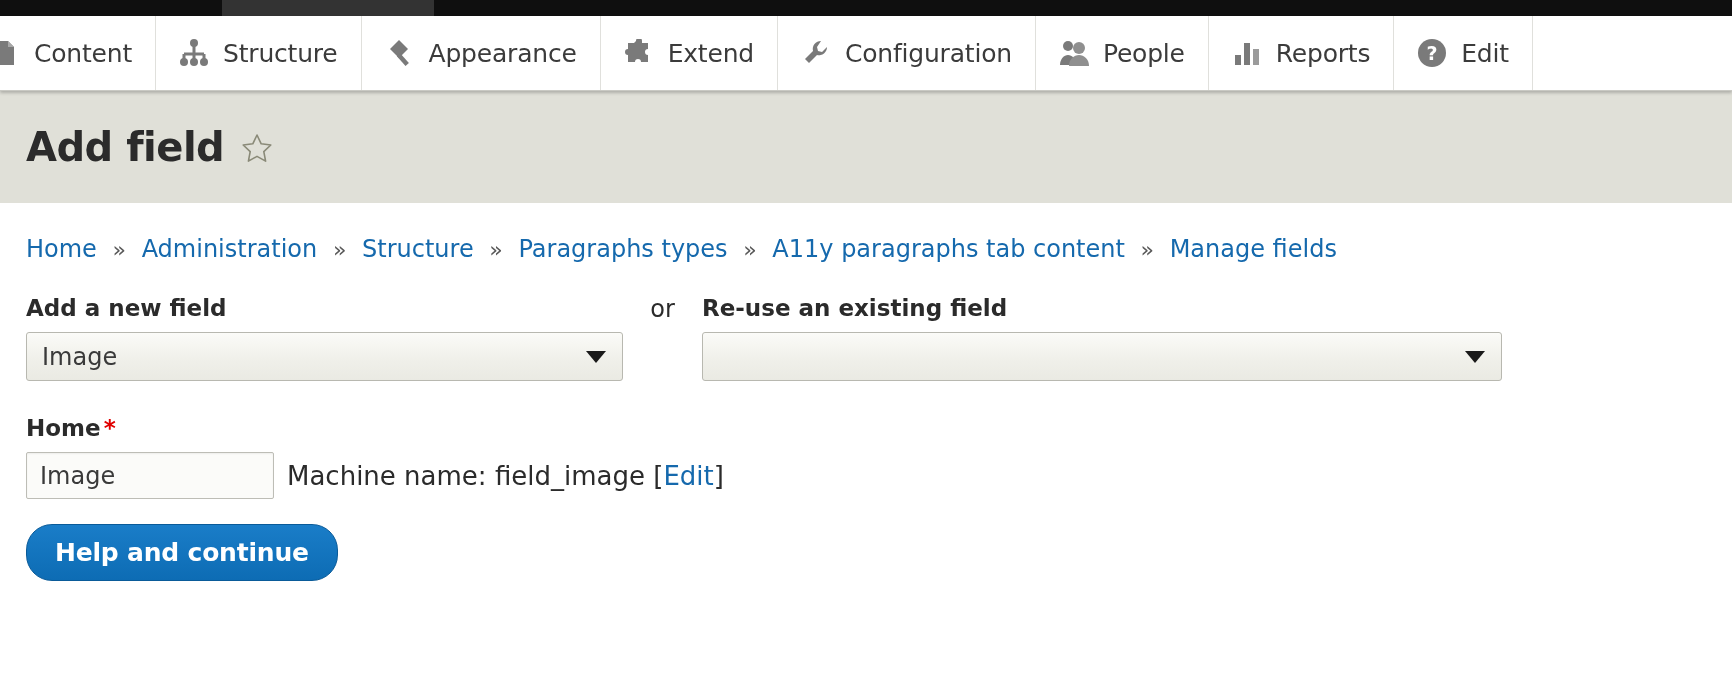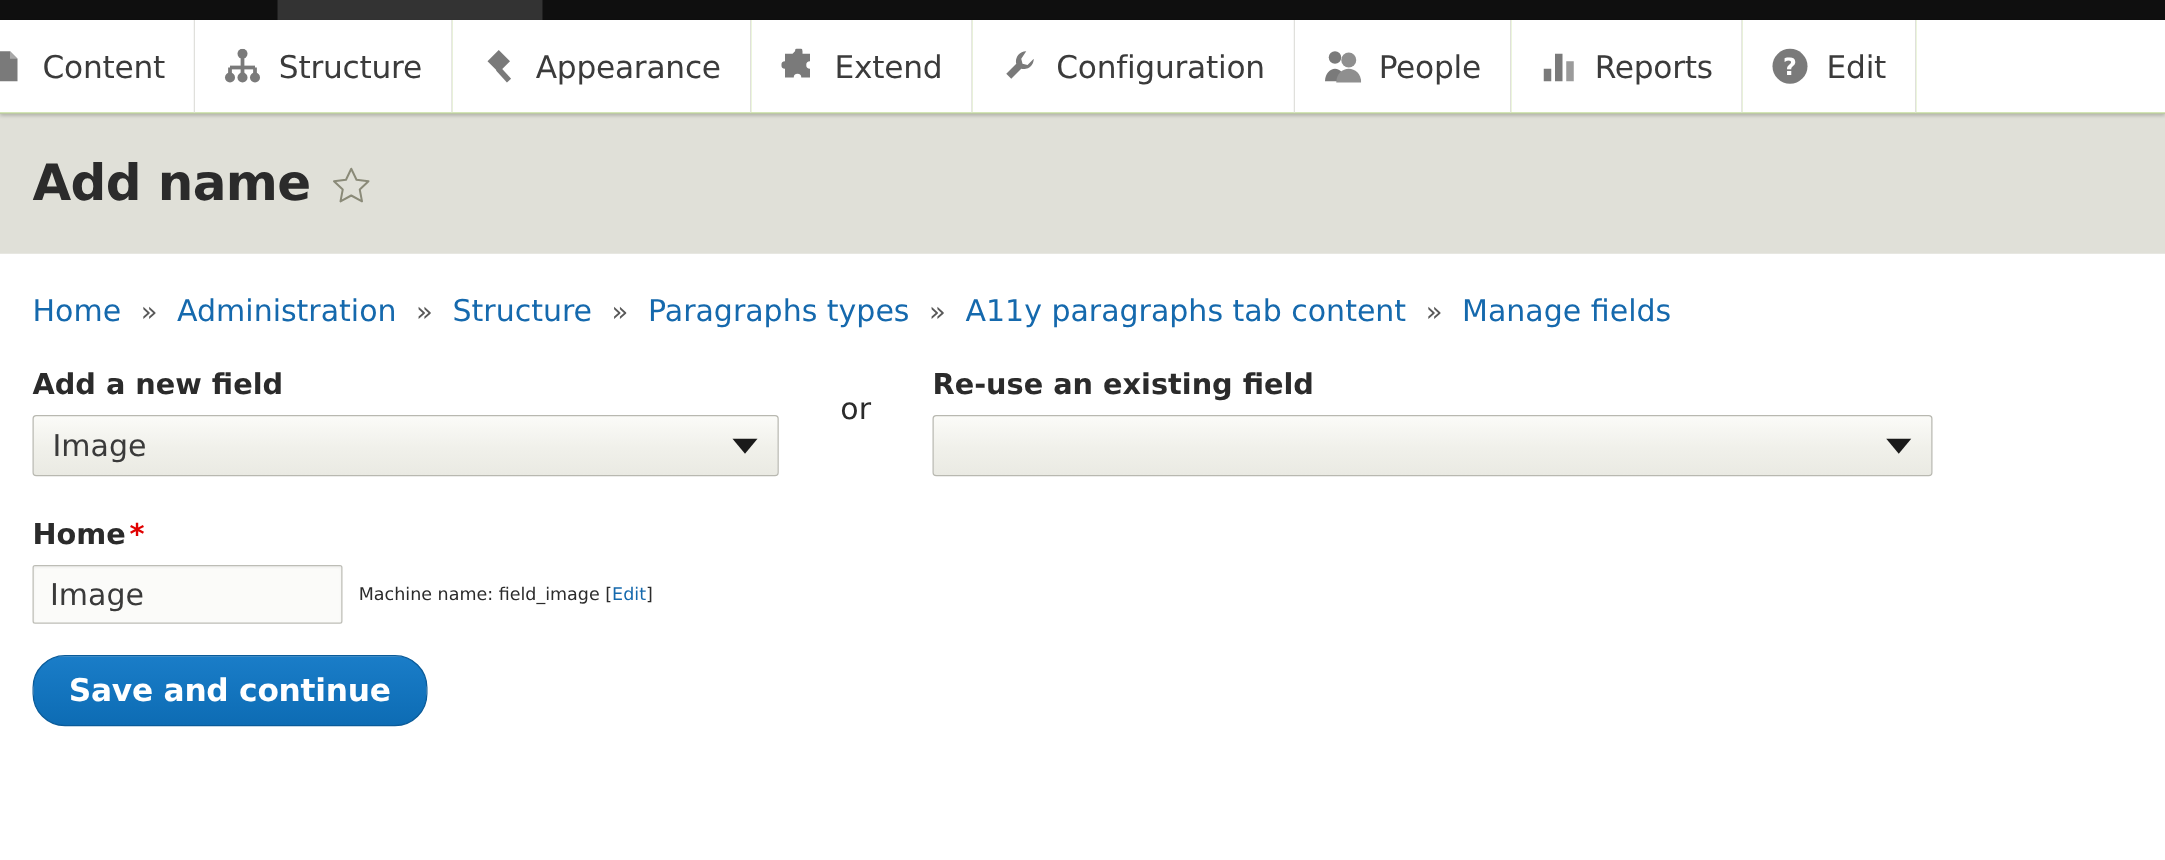--- a/index.html
+++ b/index.html
@@ -117,22 +117,21 @@
     color: #595959;
     margin: 0 8px;
     font-size: 22px;
   }
 
   
   .form-area { margin-top: 32px; }
 
   .row-selects {
     display: flex;
-    align-items: center;
-    gap: 22px;
+    align-items: flex-start;
   }
   .col-new { width: 597px; }
   .col-or {
     width: 79px;
     text-align: center;
     padding-bottom: 22px;
     font-size: 24px;
     color: #2b2b2b;
   }
   .col-reuse { width: 800px; }
@@ -195,21 +194,21 @@
     background: #fbfbf9;
     box-shadow: inset 0 1px 2px rgba(0,0,0,0.06);
     font-family: "DejaVu Sans", "Liberation Sans", sans-serif;
     font-size: 24px;
     color: #3a3a3a;
     padding: 0 13px;
     box-sizing: border-box;
   }
   .machine-name {
     margin-left: 13px;
-    font-size: 14px;
+    font-size: 26px;
     color: #2b2b2b;
     white-space: nowrap;
   }
   .machine-name a {
     color: #1569ad;
     text-decoration: none;
     cursor: pointer;
   }
 
   .btn-primary {
@@ -321,21 +320,21 @@
         <text x="15" y="22" font-size="19" font-weight="bold" fill="#ffffff" text-anchor="middle" font-family="DejaVu Sans, sans-serif">?</text>
       </svg>
     </span>
     <span class="label">Edit</span>
   </div>
 
   <div class="menu-spacer"></div>
 </nav>
 
 <div class="title-band">
-  <h1 class="page-title">Add name</h1>
+  <h1 class="page-title">Add field</h1>
   <span class="star-icon">
     <svg width="34" height="34" viewBox="0 0 34 34">
       <path d="M17 3 l4.2 8.8 9.6 1.2 -7 6.6 1.8 9.5 -8.6 -4.7 -8.6 4.7 1.8 -9.5 -7 -6.6 9.6 -1.2 z" fill="none" stroke="#8a8a78" stroke-width="1.6" stroke-linejoin="round"></path>
     </svg>
   </span>
 </div>
 
 <div class="content">
 
   <div class="breadcrumb">
@@ -380,16 +379,16 @@
         <span>Home</span><span class="req-mark">*</span>
       </span>
       <div class="label-row">
         <input class="text-input" type="text" value="Image" style="">
         <span class="machine-name">
           <span>Machine name: </span><span>field_image</span><span> [</span><a>Edit</a><span>]</span>
         </span>
       </div>
     </div>
 
-    <button class="btn-primary">Save and continue</button>
+    <button class="btn-primary">Help and continue</button>
 
   </div>
 </div>
 
 </body></html>

